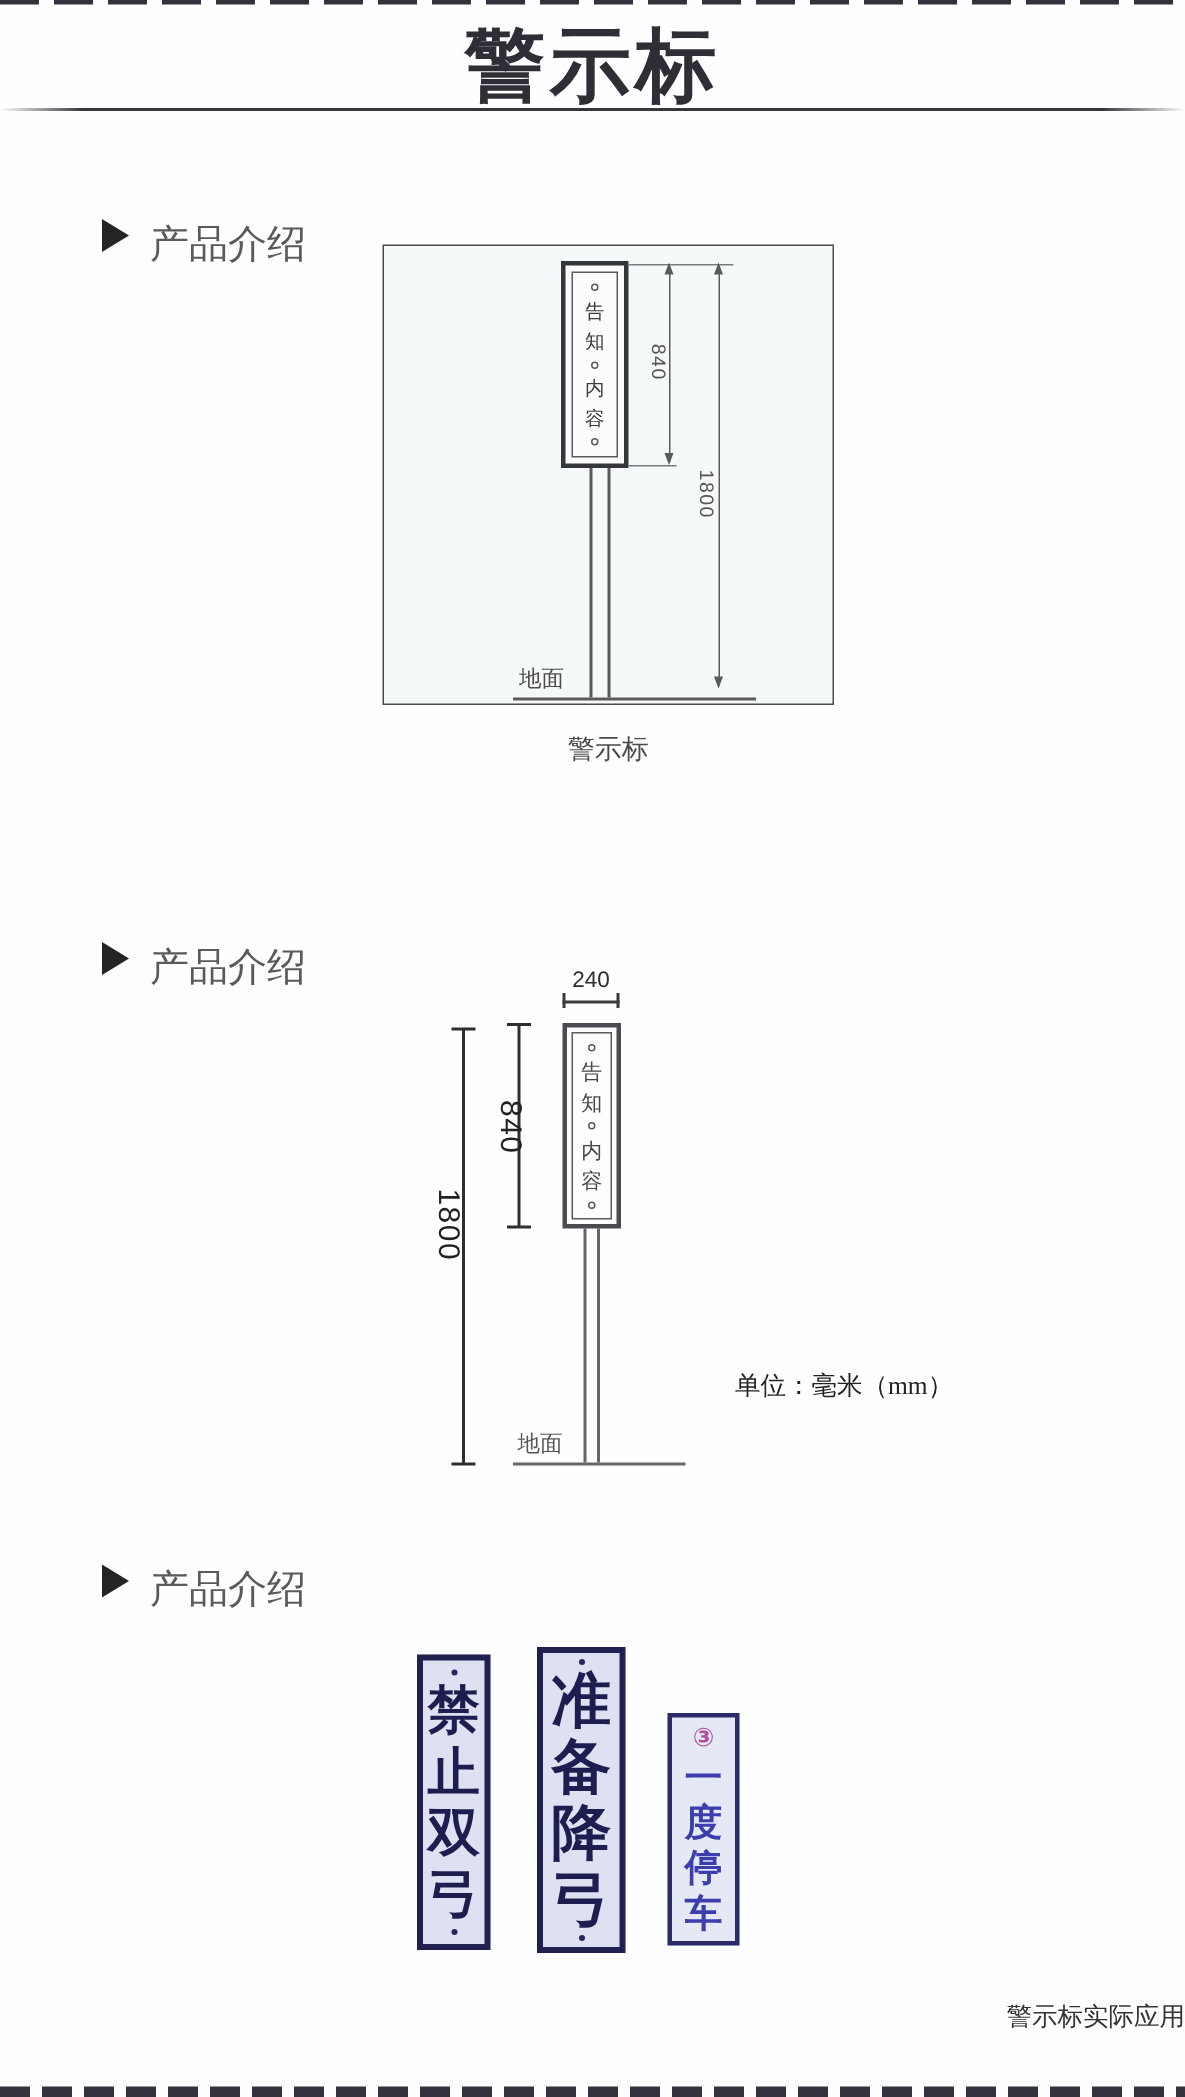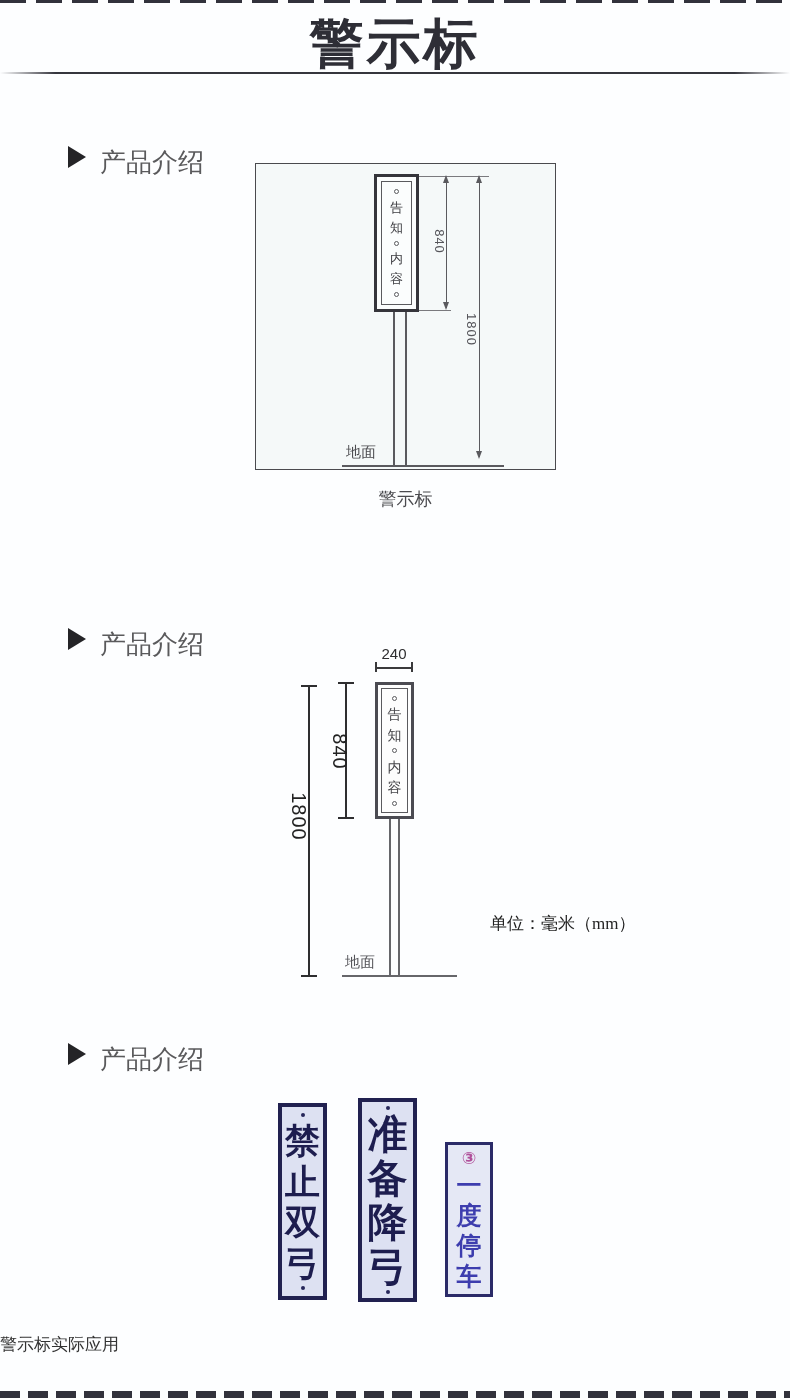--- a/index.html
+++ b/index.html
@@ -113,21 +113,21 @@
   
   .caption1 {
     position:absolute; top:487px; left:255px; width:301px; text-align:center;
     font-size:18px; color:#4a4a4e;
   }
   .intro-para {
     position:absolute; top:520px; left:60px; width:672px;
     font-size:17px; line-height:29px; color:#2f2f31; text-indent:2em;
   }
   .caption2 {
-    position:absolute; top:1333px; left:0; width:790px; text-align:left;
+    position:absolute; top:1333px; left:0; width:790px; text-align:right;
     font-size:17px; color:#333;
   }
   .unit-note { position:absolute; left:210px; top:272px; font-size:17px; color:#222;font-family:Liberation Serif, serif; }
 
   
   .board {
     position:absolute; background:#dde1f2;
     display:flex; flex-direction:column; align-items:center; justify-content:space-evenly;
   }
   #board1 { left:278px; top:1103px; width:49px; height:197px; border:4px solid #212150; }

